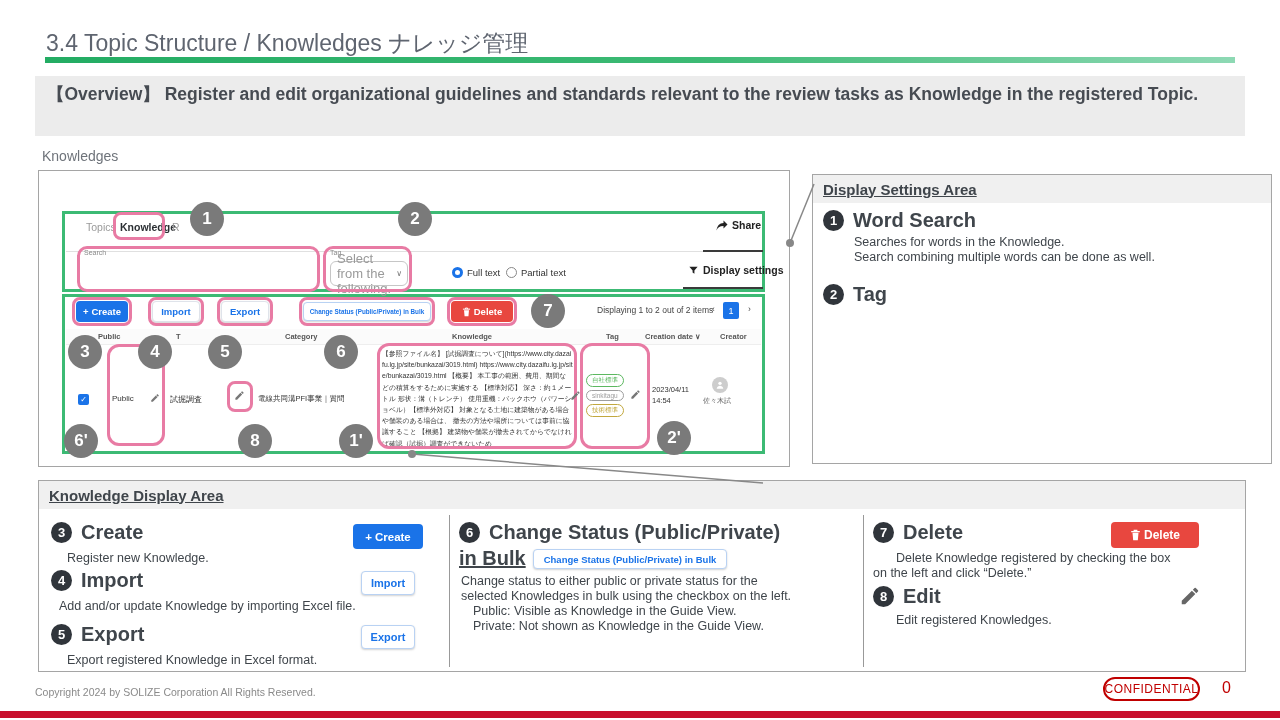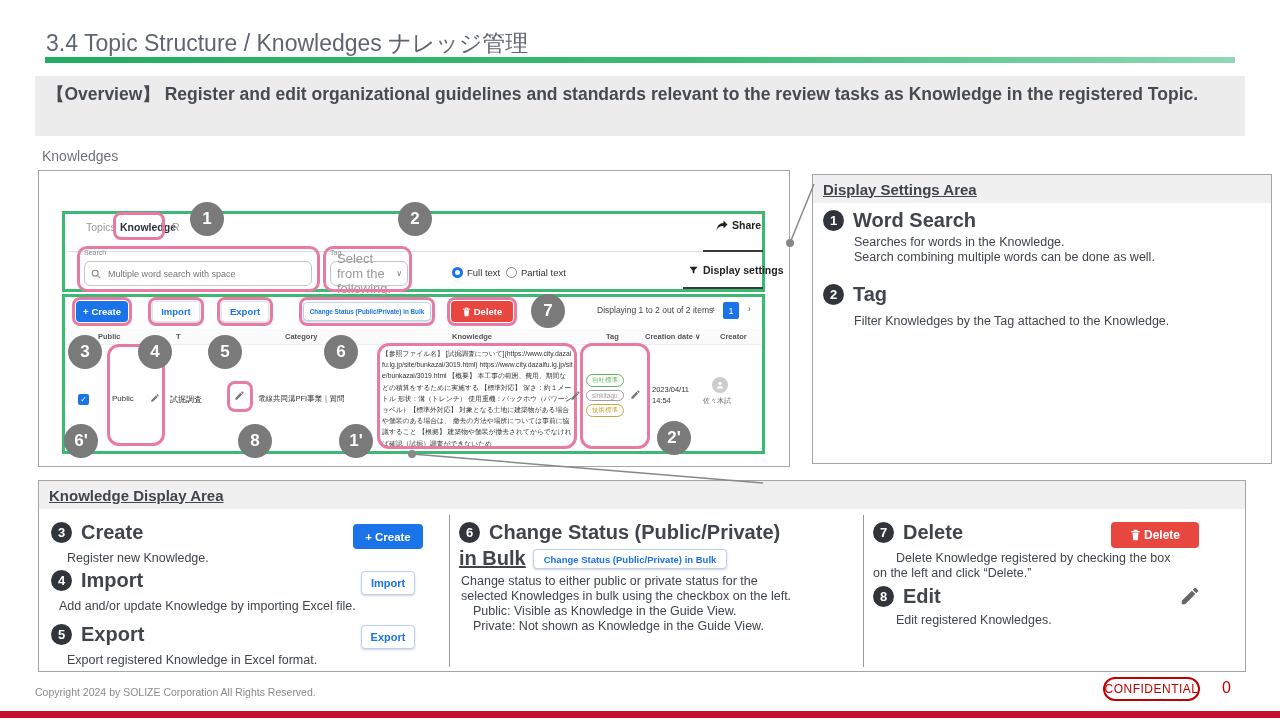--- a/index.html
+++ b/index.html
@@ -91,29 +91,20 @@
   <div class="abs" style="left:716px;top:219px;display:flex;align-items:center;gap:4px;z-index:3;">
     <span>
         <svg width="12" height="11" viewBox="0 0 24 22">
           <path d="M15 1l8 8-8 8v-5C7 12 3 15 1 21 2 12 7 6 15 6V1z" fill="#222"></path>
         </svg>
       </span>
     <span class="ss-bold">Share</span>
   </div>
 
   <div class="abs ss-minilabel" style="left:84px;top:249px;z-index:3;">Search</div>
-  <div class="abs ss-input" style="left:84px;top:261px;width:228px;height:25px;z-index:3;">
-    <span>
-        <svg width="10" height="10" viewBox="0 0 24 24">
-          <circle cx="10" cy="10" r="7" fill="none" stroke="#888" stroke-width="2.5"></circle>
-          <line x1="15.5" y1="15.5" x2="22" y2="22" stroke="#888" stroke-width="2.5"></line>
-        </svg>
-      </span>
-    <input class="ss-search-input" readonly="" placeholder="Multiple word search with space" style="">
-  </div>
 
   <div class="abs ss-minilabel" style="left:330px;top:249px;z-index:3;">Tag</div>
   <div class="abs ss-input" style="left:330px;top:261px;width:78px;height:25px;z-index:3;">
     <span class="ss-select-text">Select from the following.</span>
     <span class="chev">∨</span>
   </div>
 
   <div class="abs radio radio-on" style="left:452px;top:267px;z-index:3;"></div>
   <div class="abs ss-radiolabel" style="left:467px;top:267px;z-index:3;text-align:right;">Full text</div>
   <div class="abs radio radio-off" style="left:506px;top:267px;z-index:3;"></div>
@@ -280,21 +271,20 @@
     <div class="hrow" style="position:absolute;left:10px;top:34px;">
       <span class="nc">1</span>
       <span class="h-title">Word Search</span>
     </div>
     <div class="abs desc" style="left:41px;top:60px;">Searches for words in the Knowledge.</div>
     <div class="abs desc" style="left:41px;top:75px;">Search combining multiple words can be done as well.</div>
     <div class="hrow" style="position:absolute;left:10px;top:108px;">
       <span class="nc">2</span>
       <span class="h-title">Tag</span>
     </div>
-    <div class="abs desc" style="left:41px;top:139px;">Filter Knowledges by the Tag attached to the Knowledge.</div>
   </div>
 
   <div class="abs panel" style="left:38px;top:480px;width:1208px;height:192px;">
     <div class="panel-head">
       <span class="area-title">Knowledge Display Area</span>
     </div>
     <div class="divider-v abs" style="left:410px;top:34px;height:152px;"></div>
     <div class="divider-v abs" style="left:824px;top:34px;height:152px;"></div>
 
     <div class="hrow" style="position:absolute;left:12px;top:40px;">

